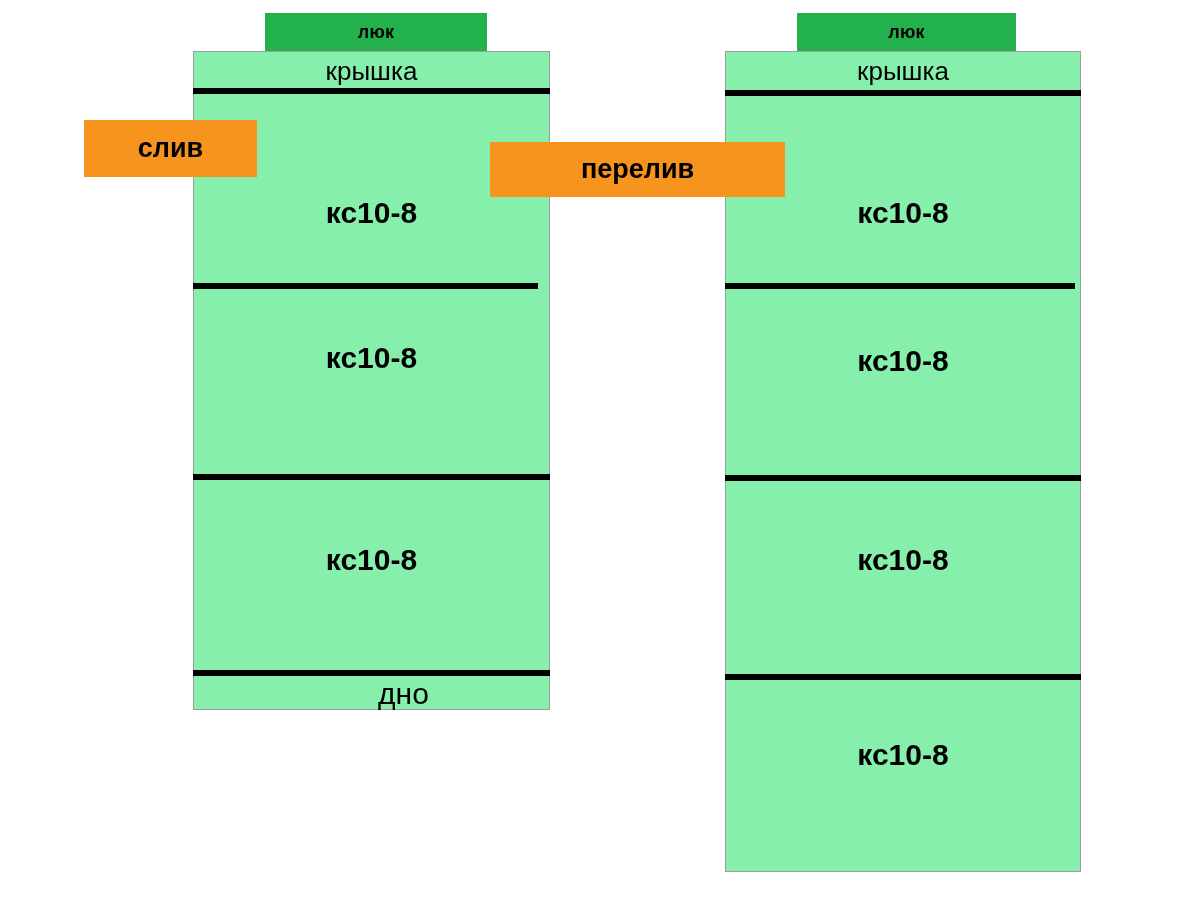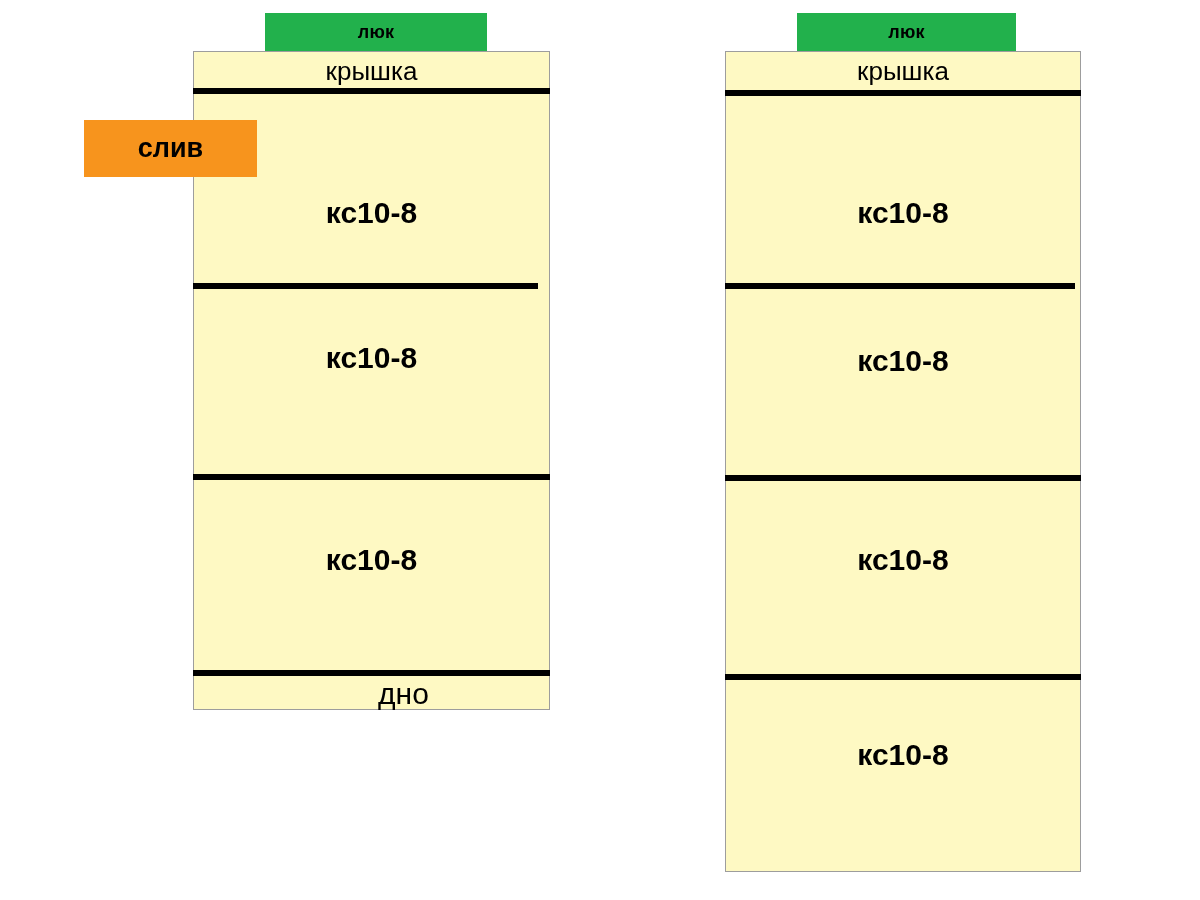--- a/index.html
+++ b/index.html
@@ -10,21 +10,21 @@
   #canvas {
     position: relative;
     width: 1200px;
     height: 900px;
     background: #ffffff;
     overflow: hidden;
     font-family: "Liberation Sans", sans-serif;
   }
   .tank {
     position: absolute;
-    background: #fef9c3;
+    background: #86efac;
     box-sizing: border-box;
     box-shadow: 0 0 0 1px #9d9d9d inset;
   }
   .tank-left {
     left: 193px;
     top: 51px;
     width: 357px;
     height: 659px;
   }
   .tank-right {
@@ -161,14 +161,17 @@
 
     <div class="divider" style="left:0px; top:623px; width:356px;"></div>
 
     <div class="section-label" style="top:687px;">кс10-8</div>
   </div>
 
   <div class="pipe pipe-drain">
     <span>слив</span>
   </div>
 
+  <div class="pipe pipe-overflow">
+    <span>перелив</span>
+  </div>
 
 </div>
 
 </body></html>

